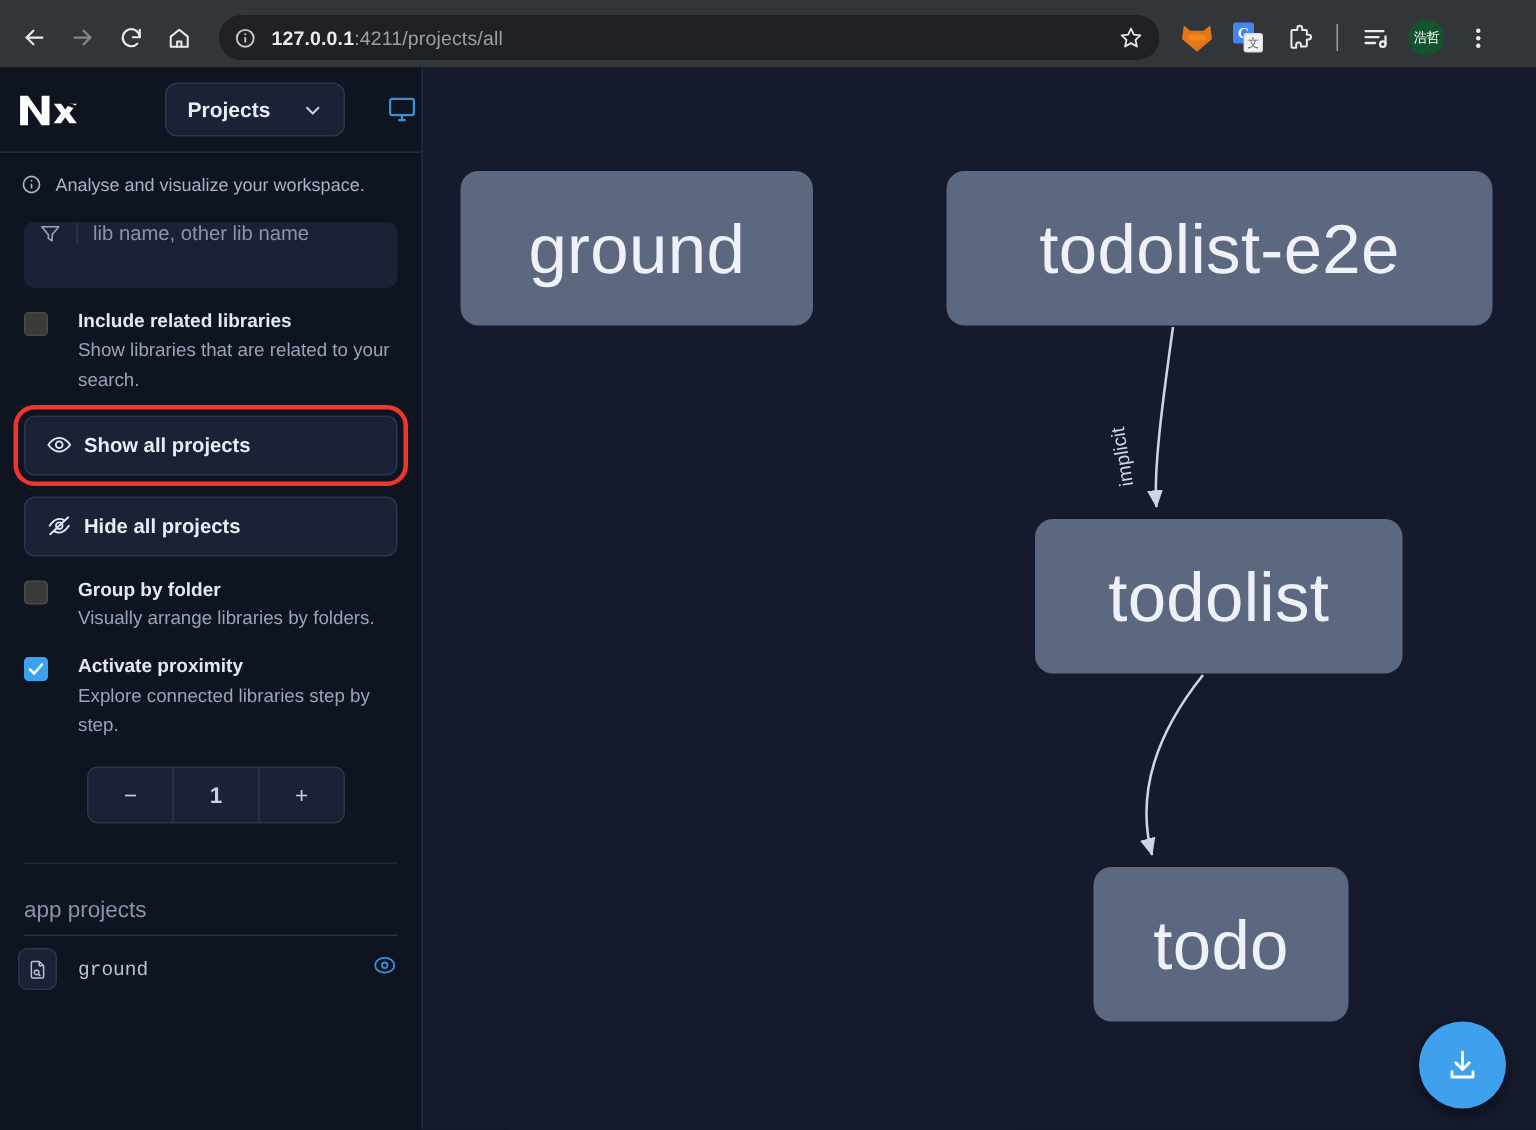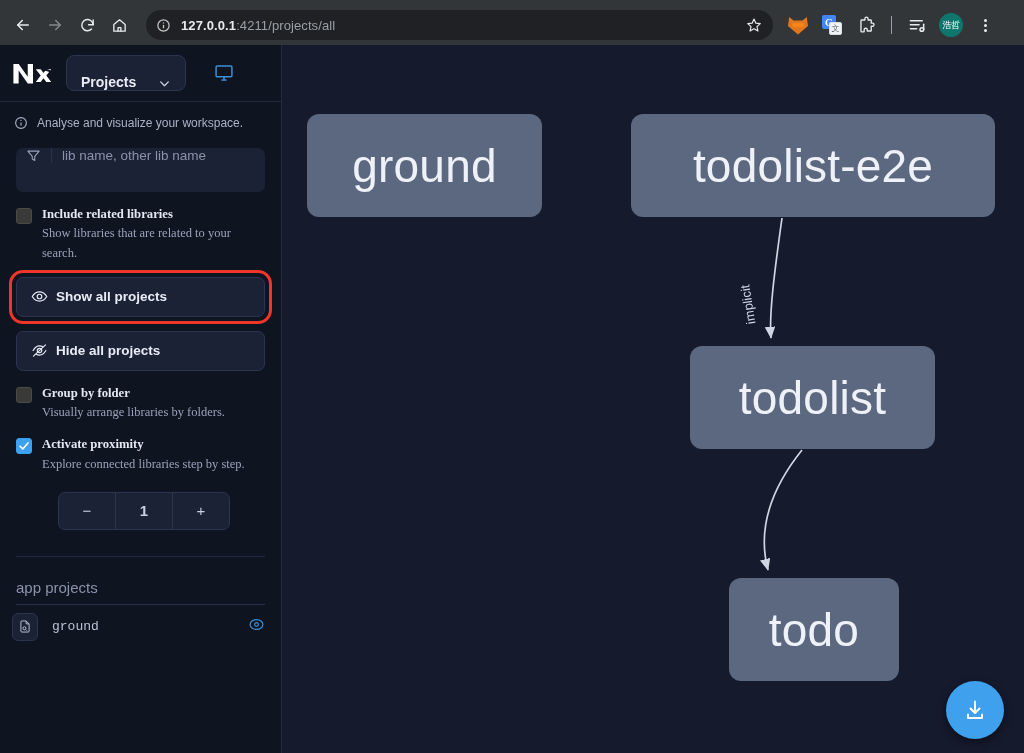--- a/index.html
+++ b/index.html
@@ -53,21 +53,21 @@
   .tb-right { display: flex; align-items: center; flex: 0 0 auto; }
   .tb-icon {
     width: 28px; height: 28px;
     display: flex; align-items: center; justify-content: center;
     margin: 0 3px;
     border-radius: 4px;
   }
   .tb-sep { width: 1px; height: 18px; background: #9aa0a6; margin: 0 8px; }
   .avatar {
     width: 24px; height: 24px; border-radius: 50%;
-    background: #0f766e;
+    background: #14532d;
     color: #fff; font-size: 9px;
     display: flex; align-items: center; justify-content: center;
     letter-spacing: -.5px;
   }
   .dots { display:flex; flex-direction:column; align-items:center; gap:2px; }
   .dots i { width:3px; height:3px; background:#e8eaed; border-radius:50%; display:block; }
 
   
   .fox {
     width: 20px; height: 19px;
@@ -117,24 +117,24 @@
     display: flex; align-items: center;
     padding: 0 12px;
     border-bottom: 1px solid #242a3d;
   }
   .nx-logo { width: 42px; height: 26px; margin-right: 12px; flex: 0 0 auto; }
   .projects-btn {
     height: 36px;
     background: #1b2236;
     border: 1px solid #2c3550;
     border-radius: 8px;
-    display: flex; align-items: flex-end; gap: 22px;
+    display: flex; align-items: center; gap: 22px;
     padding: 0 14px;
     color: #e9ecf5;
-    font-size: 14px; font-weight: 700;
+    font-size: 14px; font-weight: 700; margin-left: 44px;
   }
   .display-icon { margin-left: 28px; display:flex; align-items:center; }
 
   .sb-note {
     display: flex; align-items: center; gap: 9px;
     padding: 14px 14px 12px 14px;
     color: #aab2c6; font-size: 12px;
   }
 
   .sb-body { padding: 0 16px; }
@@ -153,21 +153,21 @@
   }
   .search-inp {
     flex: 1 1 auto;
     background: transparent; border: 0; outline: none;
     color: #c9d0e0; font-size: 13.5px;
     font-family: "Liberation Sans", sans-serif;
     padding-left: 10px;
   }
   .search-inp::placeholder { color: #8a93ab; }
 
-  .chk-row { display: flex; gap: 10px; margin-top: 14px; font-family: Liberation Serif, serif; }
+  .chk-row { display: flex; gap: 20px; margin-top: 14px; }
   .chk {
     width: 16px; height: 16px; flex: 0 0 auto; margin-top: 2px;
     border-radius: 3px;
     background: #3a3a38;
     border: 1px solid #4a4a46;
   }
   .chk.on {
     background: #3ca2ef; border-color: #3ca2ef;
     display: flex; align-items: center; justify-content: center;
   }

